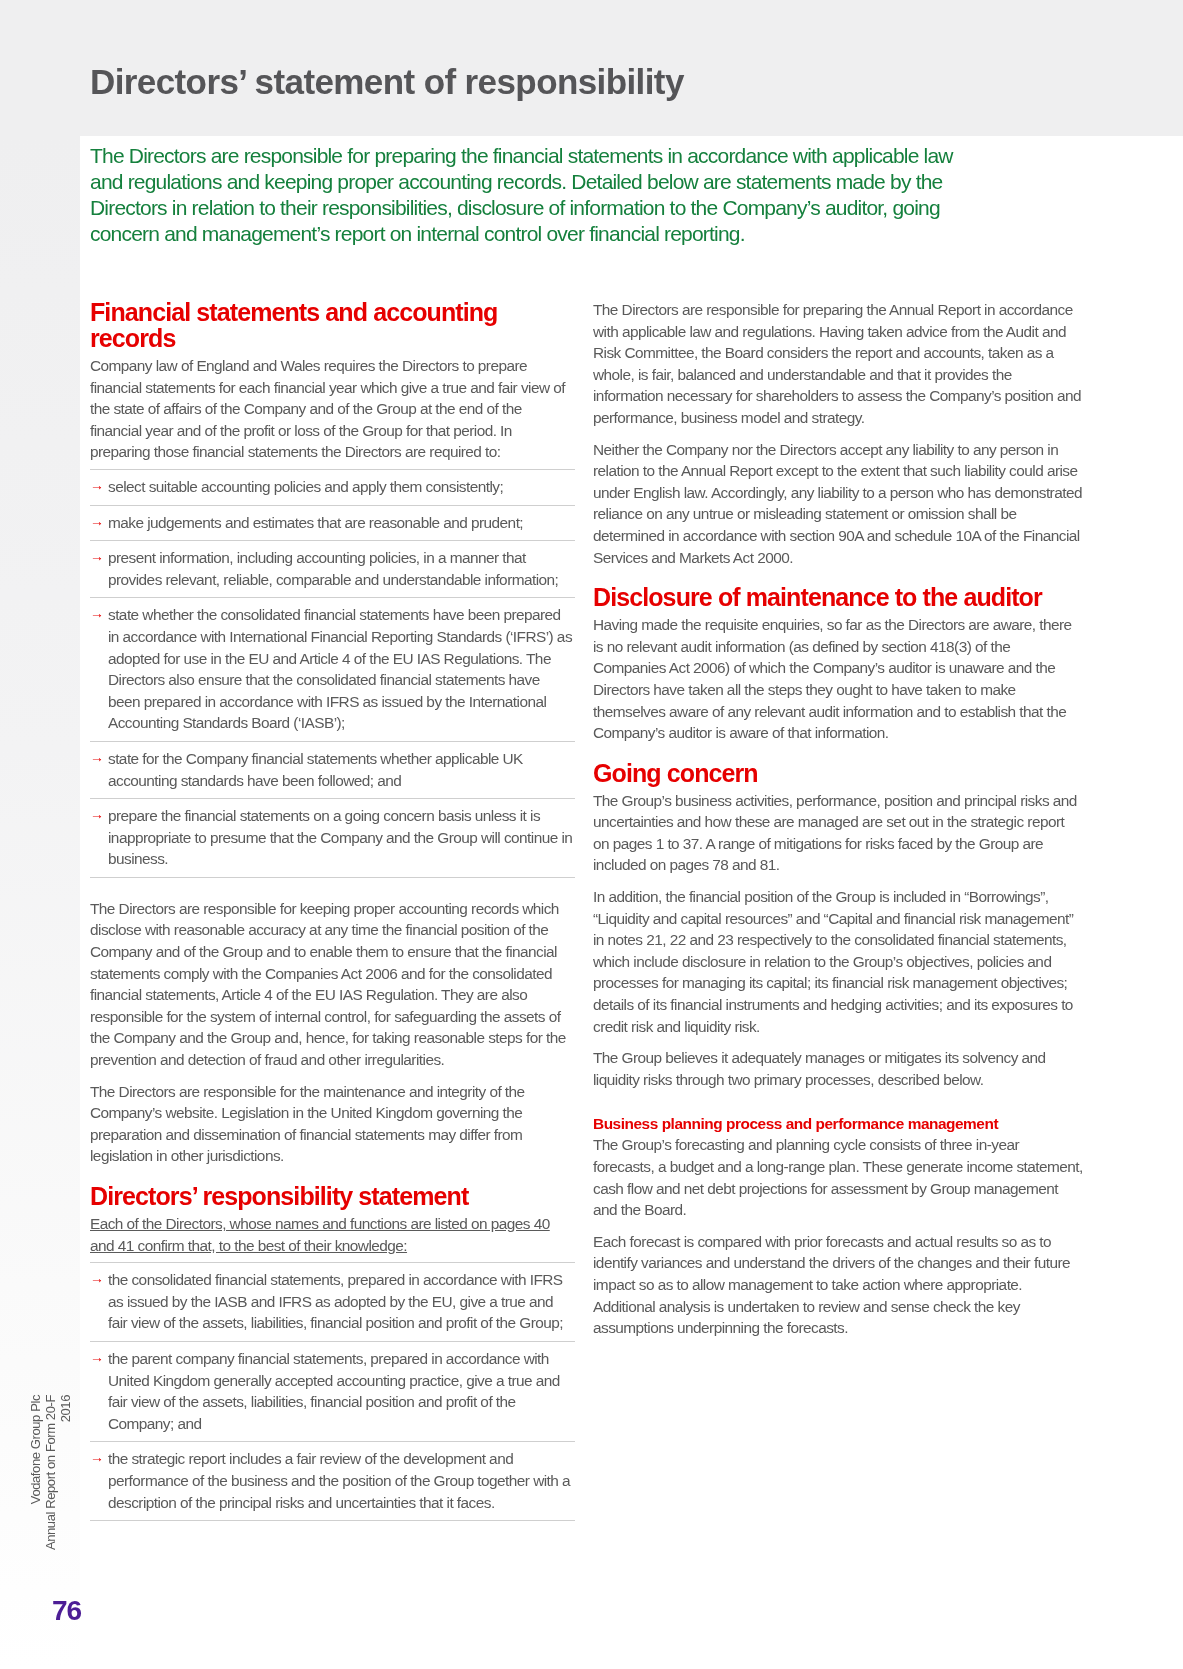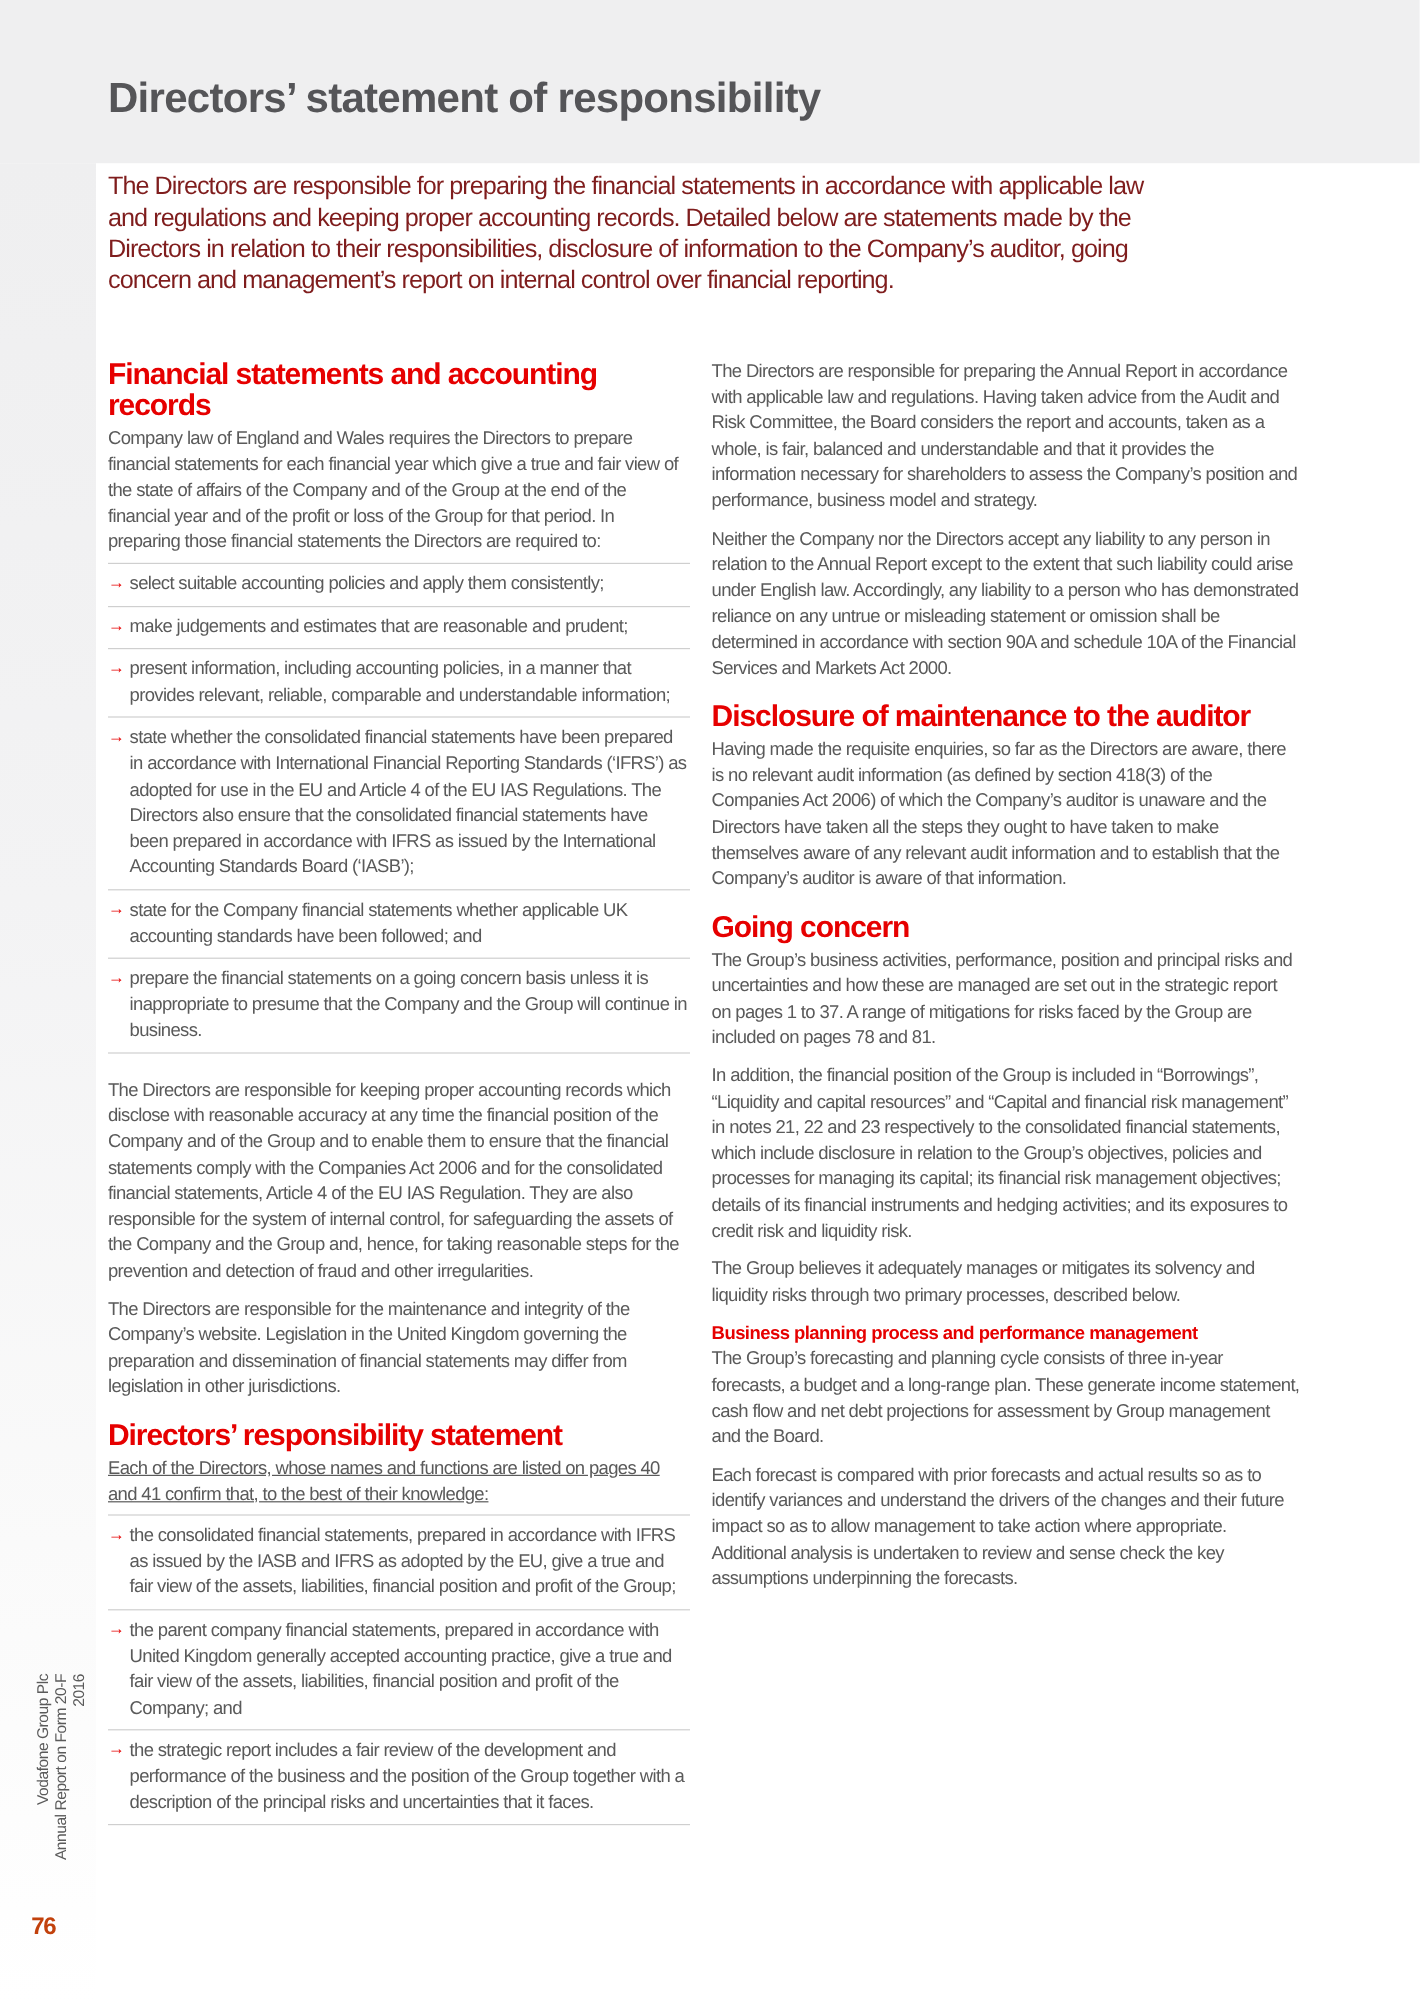--- a/index.html
+++ b/index.html
@@ -19,21 +19,21 @@
     position: absolute; left: 0; top: 136px; width: 80px; height: 1533px;
     background: linear-gradient(to bottom, #efeff0 0%, #f3f3f4 40%, #fafafa 75%, #ffffff 100%);
   }
   .page-title {
     position: absolute; left: 90px; top: 62px;
     font-size: 35px; font-weight: bold; color: #555558;
     letter-spacing: -0.6px;
   }
   .intro {
     position: absolute; left: 90px; top: 143px; width: 880px;
-    font-size: 21px; line-height: 26px; color: #7f1d1d;
+    font-size: 21px; line-height: 26px; color: #15803d;
     letter-spacing: -0.8px;
   }
   .col {
     position: absolute; top: 299px; width: 485px;
     font-size: 15.4px; line-height: 21.6px; letter-spacing: -0.55px;
     color: #5a5a5a;
   }
   .col-left { left: 90px; }
   .col-right { left: 593px; width: 490px; }
   h2.section {
@@ -54,22 +54,22 @@
     position: absolute; left: 0; top: 5px; color: #e60000; font-size: 14px; font-weight: bold;
   }
   .footer-vertical {
     position: absolute; left: 28px; top: 1395px; width: 180px; height: 50px;
     transform-origin: left top;
     transform: translate(0, 180px) rotate(-90deg);
     font-size: 13px; line-height: 15px; color: #5a5a5a; letter-spacing: -0.4px;
     text-align: right;
   }
   .page-number {
-    position: absolute; left: 26px; top: 1595px;
-    font-size: 20px; font-weight: bold; color: #c2410c; letter-spacing: -1px;
+    position: absolute; left: 52px; top: 1595px;
+    font-size: 28px; font-weight: bold; color: #4c1d95; letter-spacing: -1px;
   }
 </style>
 </head>
 <body>
 
 <div class="bg-top"></div>
 <div class="bg-left"></div>
 
 <h1 class="page-title">Directors’ statement of responsibility</h1>
 
@@ -108,21 +108,21 @@
 
   <section>
     <h2 class="section">Disclosure of maintenance to the auditor</h2>
     <p style="margin-bottom:16px;">Having made the requisite enquiries, so far as the Directors are aware, there is no relevant audit information (as defined by section 418(3) of the Companies Act 2006) of which the Company’s auditor is unaware and the Directors have taken all the steps they ought to have taken to make themselves aware of any relevant audit information and to establish that the Company’s auditor is aware of that information.</p>
   </section>
 
   <section>
     <h2 class="section">Going concern</h2>
     <p>The Group’s business activities, performance, position and principal risks and uncertainties and how these are managed are set out in the strategic report on pages 1 to 37. A range of mitigations for risks faced by the Group are included on pages 78 and 81.</p>
     <p>In addition, the financial position of the Group is included in “Borrowings”, “Liquidity and capital resources” and “Capital and financial risk management” in notes 21, 22 and 23 respectively to the consolidated financial statements, which include disclosure in relation to the Group’s objectives, policies and processes for managing its capital; its financial risk management objectives; details of its financial instruments and hedging activities; and its exposures to credit risk and liquidity risk.</p>
-    <p style="margin-bottom:12px;">The Group believes it adequately manages or mitigates its solvency and liquidity risks through two primary processes, described below.</p>
+    <p style="margin-bottom:24px;">The Group believes it adequately manages or mitigates its solvency and liquidity risks through two primary processes, described below.</p>
   </section>
 
   <section>
     <h3 class="sub">Business planning process and performance management</h3>
     <p>The Group’s forecasting and planning cycle consists of three in-year forecasts, a budget and a long-range plan. These generate income statement, cash flow and net debt projections for assessment by Group management and the Board.</p>
     <p>Each forecast is compared with prior forecasts and actual results so as to identify variances and understand the drivers of the changes and their future impact so as to allow management to take action where appropriate. Additional analysis is undertaken to review and sense check the key assumptions underpinning the forecasts.</p>
   </section>
 </div>
 
 <div class="footer-vertical">

